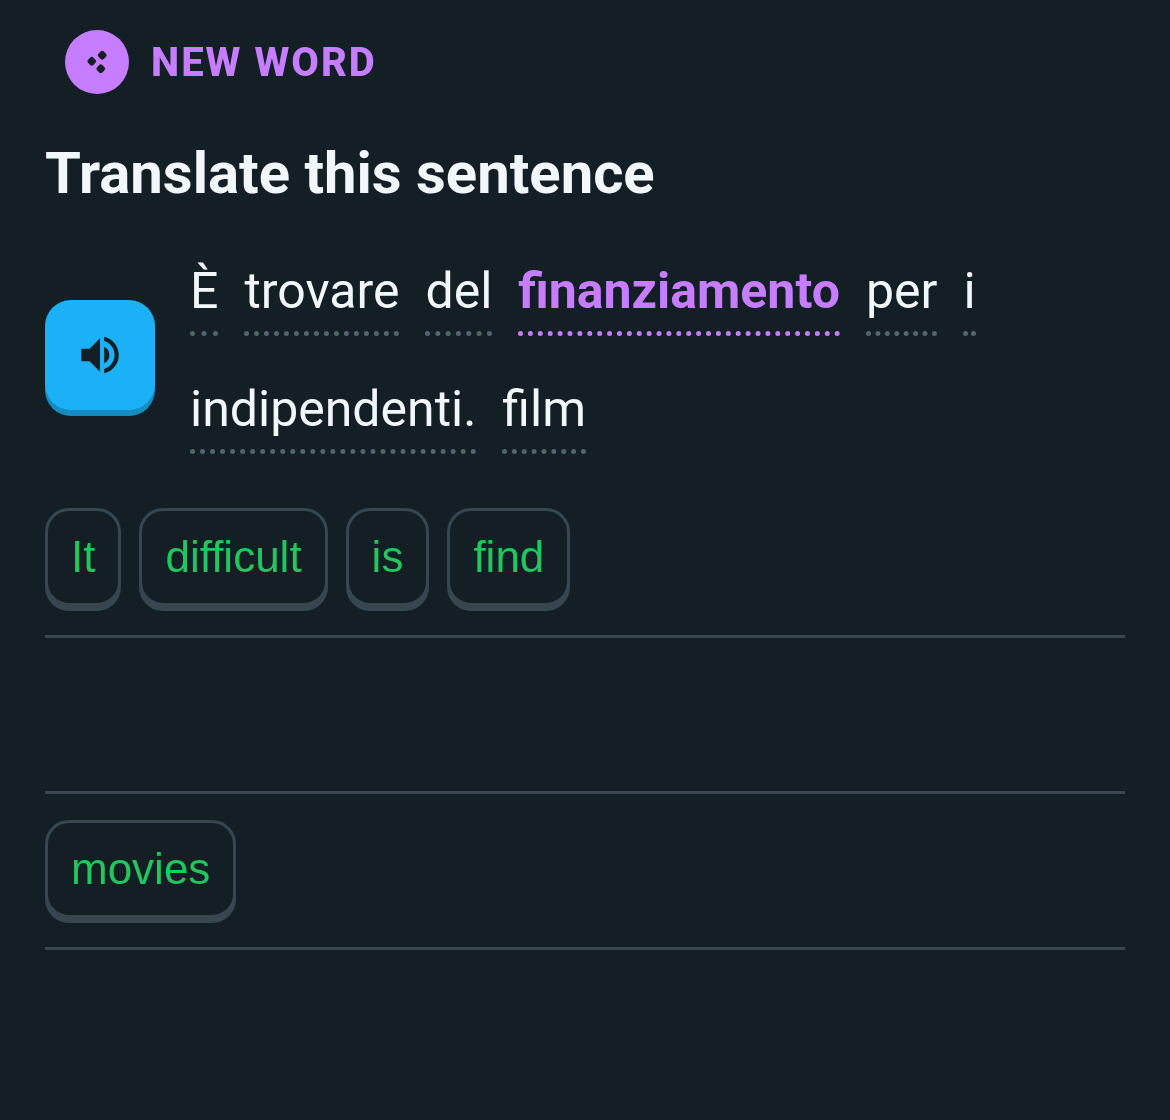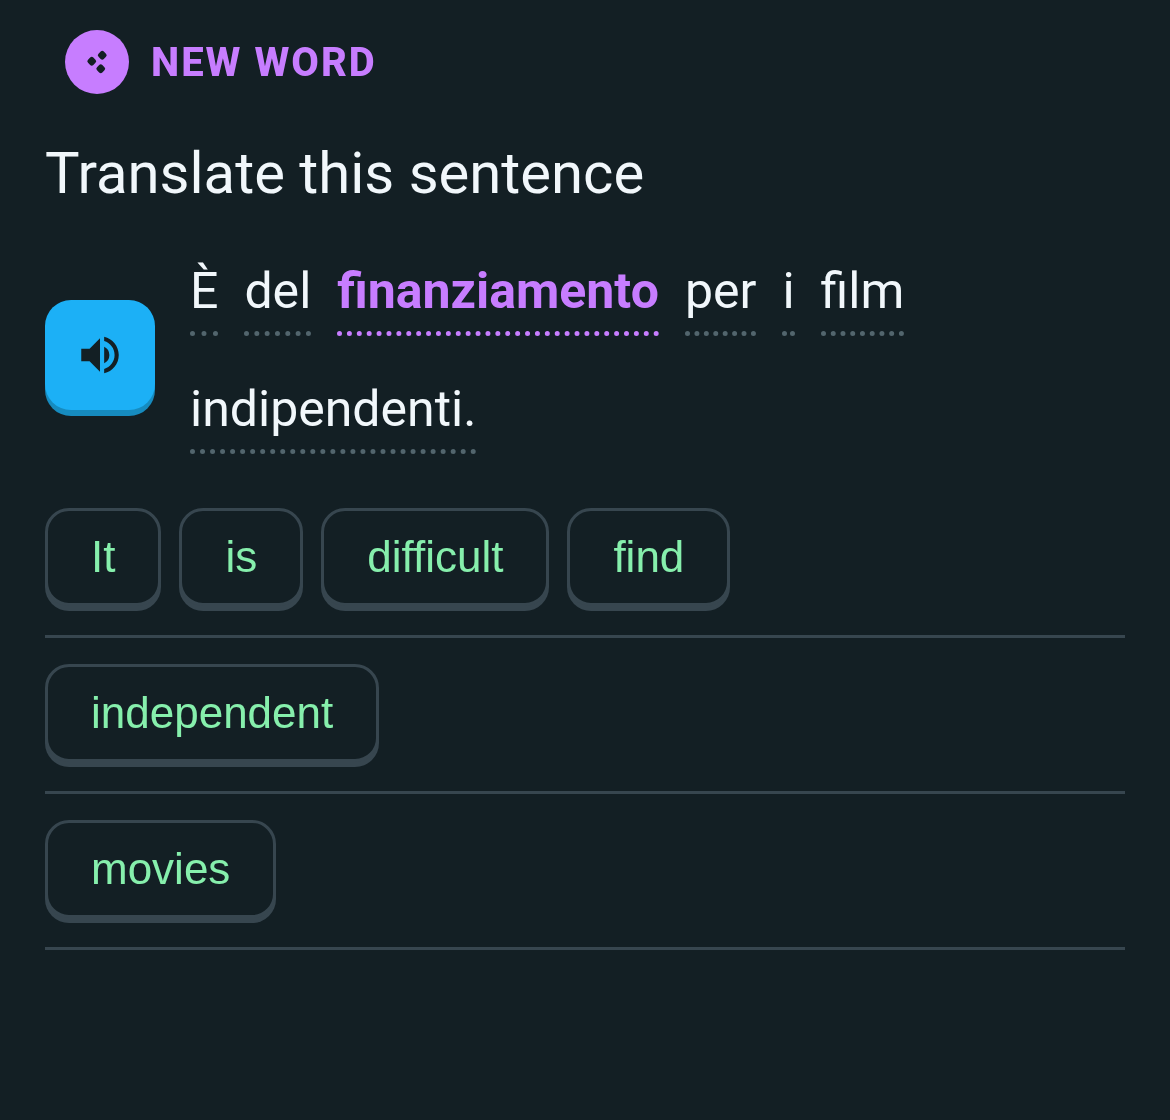--- a/index.html
+++ b/index.html
@@ -26,21 +26,21 @@
     }
     .new-word-circle svg { width: 36px; height: 36px; }
     .new-word-text {
       color: #c77dff;
       font-weight: 800;
       font-size: 40px;
       letter-spacing: 2px;
     }
     .instruction {
       font-size: 58px;
-      font-weight: 400;
+      font-weight: 700;
       color: #f1f7fb;
       margin-bottom: 55px;
     }
     .sentence-area {
       display: flex;
       flex-wrap: wrap;
       align-items: center;
       gap: 0;
       margin-bottom: 60px;
     }
@@ -92,24 +92,24 @@
       display: flex;
       flex-wrap: wrap;
       gap: 18px;
       padding-bottom: 18px;
       margin-bottom: 26px;
       min-height: 130px;
       align-items: flex-start;
     }
     .chip {
       background: #131f24;
-      color: #86efac;
+      color: #22c55e;
       border: 3px solid #37464f;
       border-radius: 24px;
-      padding: 24px 43px;
+      padding: 24px 23px;
       font-size: 44px;
       font-weight: 400;
       cursor: pointer;
       box-shadow: 0 5px 0 #37464f;
       line-height: 1;
     }
   </style>
 </head>
 <body>
 
@@ -127,35 +127,35 @@
 <h1 class="instruction">Translate this sentence</h1>
 
 <div class="sentence-area">
   <button class="speaker-btn">
     <svg viewBox="0 0 24 24">
       <path d="M3 9v6h4l5 5V4L7 9H3zm13.5 3a4.5 4.5 0 0 0-2.5-4v8a4.5 4.5 0 0 0 2.5-4zM14 3.2v2.1c2.9.9 5 3.5 5 6.7s-2.1 5.8-5 6.7v2.1c4-.9 7-4.5 7-8.8s-3-7.9-7-8.8z"></path>
     </svg>
   </button>
   <div class="sentence-words" id="sentence-words">
       <span class="word">È</span>
+      <span class="word">trovare</span>
       <span class="word">del</span>
       <span class="word highlight">finanziamento</span>
       <span class="word">per</span>
       <span class="word">i</span>
+      <span class="word">indipendenti.</span>
       <span class="word">film</span>
-      <span class="word">indipendenti.</span>
     </div>
 </div>
 
 <div class="answer-area" id="answer-area">
     <div class="answer-line">
       <button class="chip">It</button>
+      <button class="chip">difficult</button>
       <button class="chip">is</button>
-      <button class="chip">difficult</button>
       <button class="chip">find</button>
     </div>
     <div class="answer-line">
-      <button class="chip">independent</button>
     </div>
     <div class="answer-line">
       <button class="chip">movies</button>
     </div>
   </div>
 
 </body></html>

